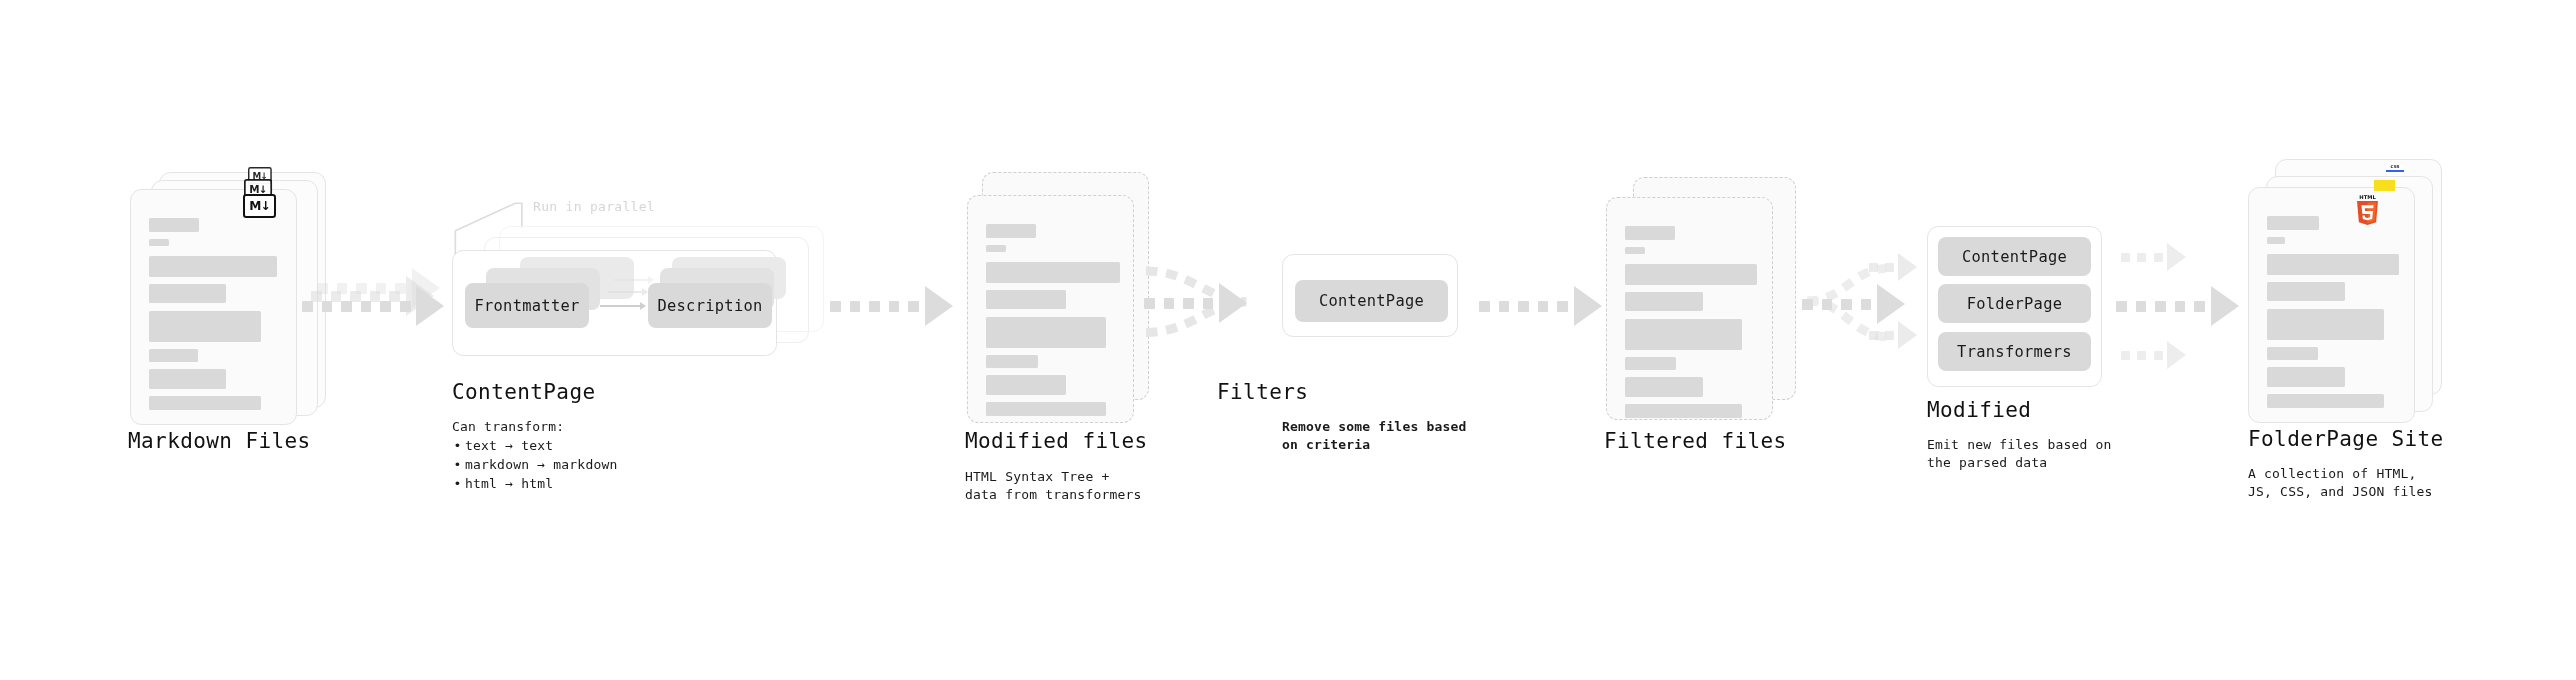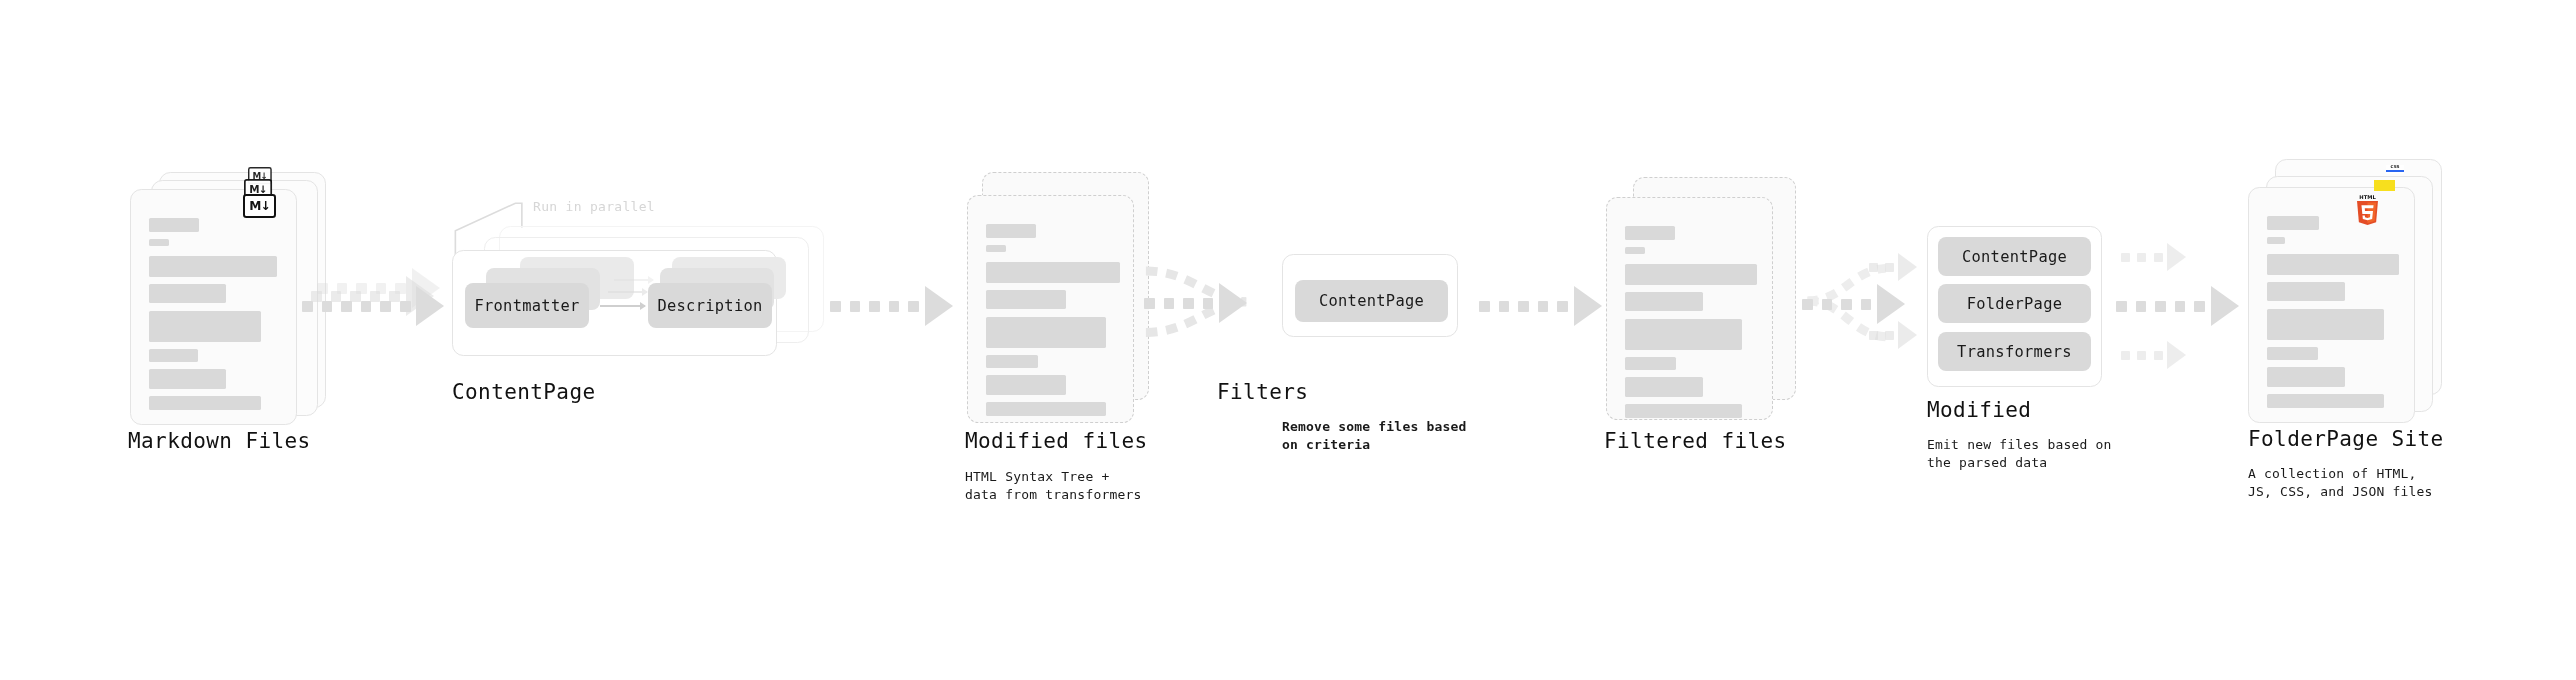--- a/index.html
+++ b/index.html
@@ -148,20 +148,26 @@
     </div>
 
     <div class="pill" style="left:465px;top:283px;width:124px;height:45px;">
       <span>Frontmatter</span>
     </div>
     <div class="pill" style="left:648px;top:283px;width:124px;height:45px;">
       <span>Description</span>
     </div>
   </div>
   <div class="title" style="left:452px;top:380px;">ContentPage</div>
+  <div class="blist" style="left:452px;top:418px;">
+    <div style="white-space:nowrap;">Can transform:</div>
+    <div class="li">text → text</div>
+    <div class="li">markdown → markdown</div>
+    <div class="li">html → html</div>
+  </div>
 
   <div class="flow" style="left:830px;top:299px;">
     <div class="dash" style="width:10.6px;"></div>
       <div class="dash" style="width:10.6px;"></div>
       <div class="dash" style="width:10.6px;"></div>
       <div class="dash" style="width:10.6px;"></div>
       <div class="dash" style="width:10.6px;"></div>
       <div class="head"></div>
   </div>
 

